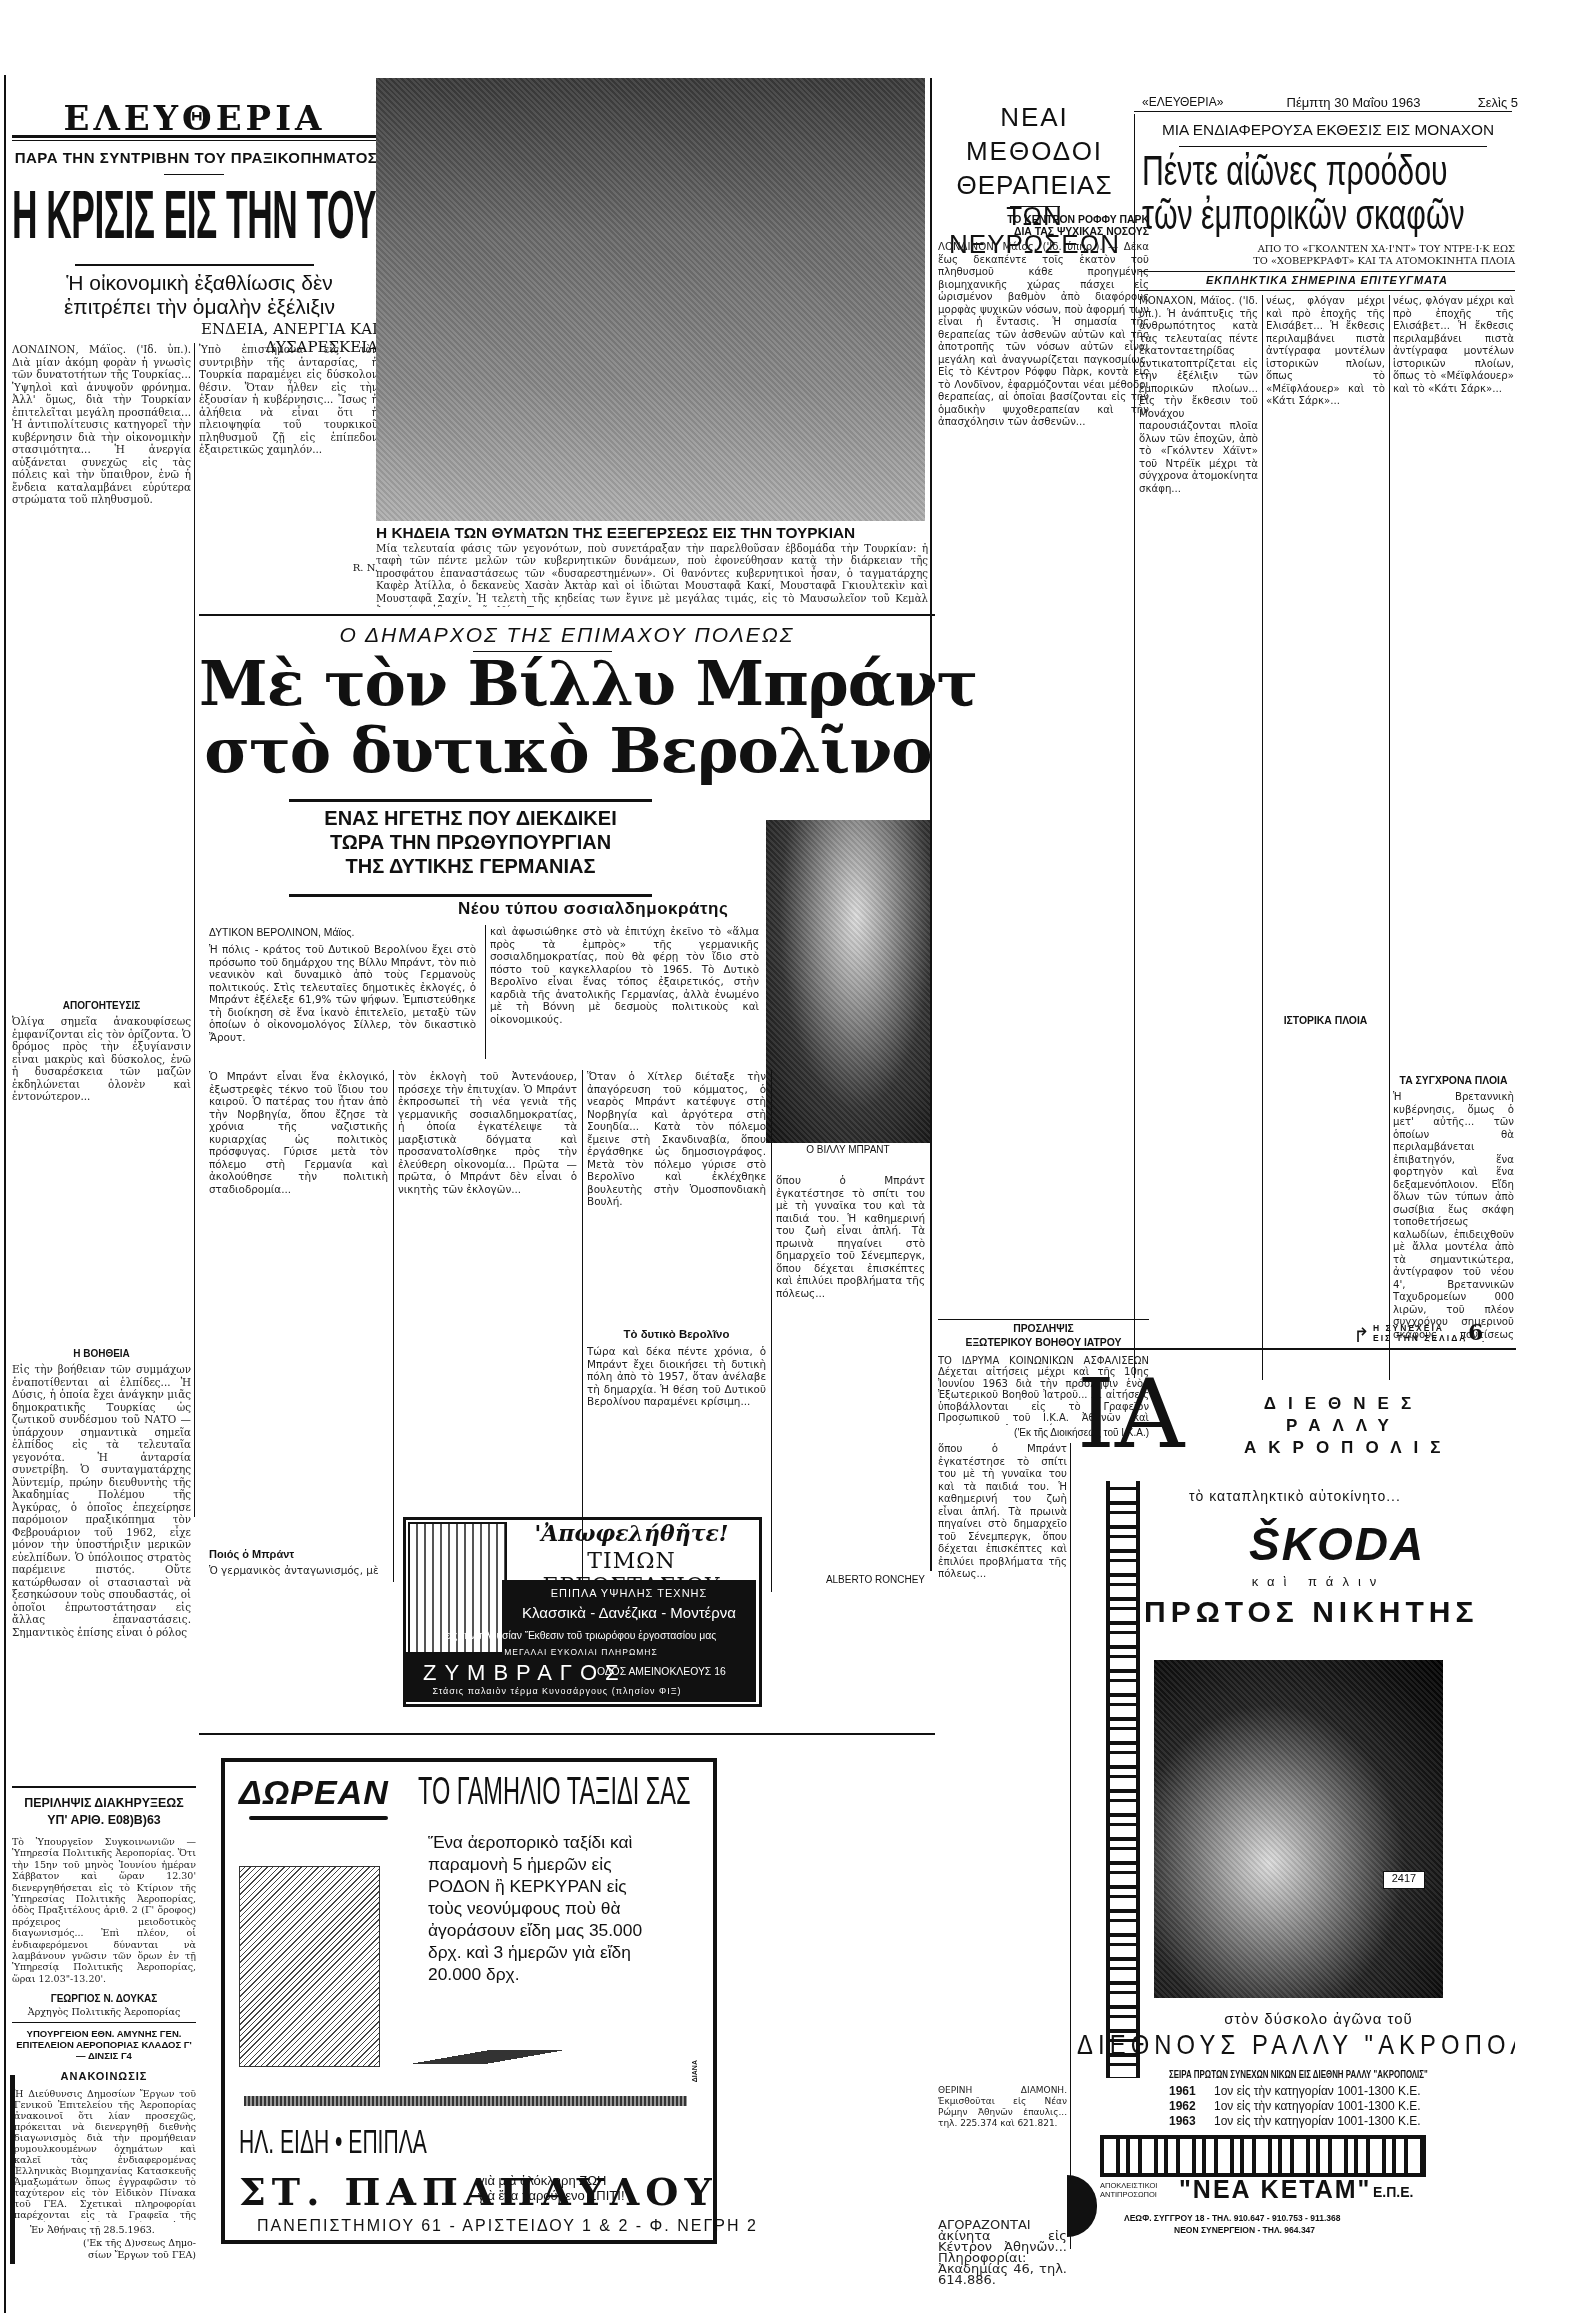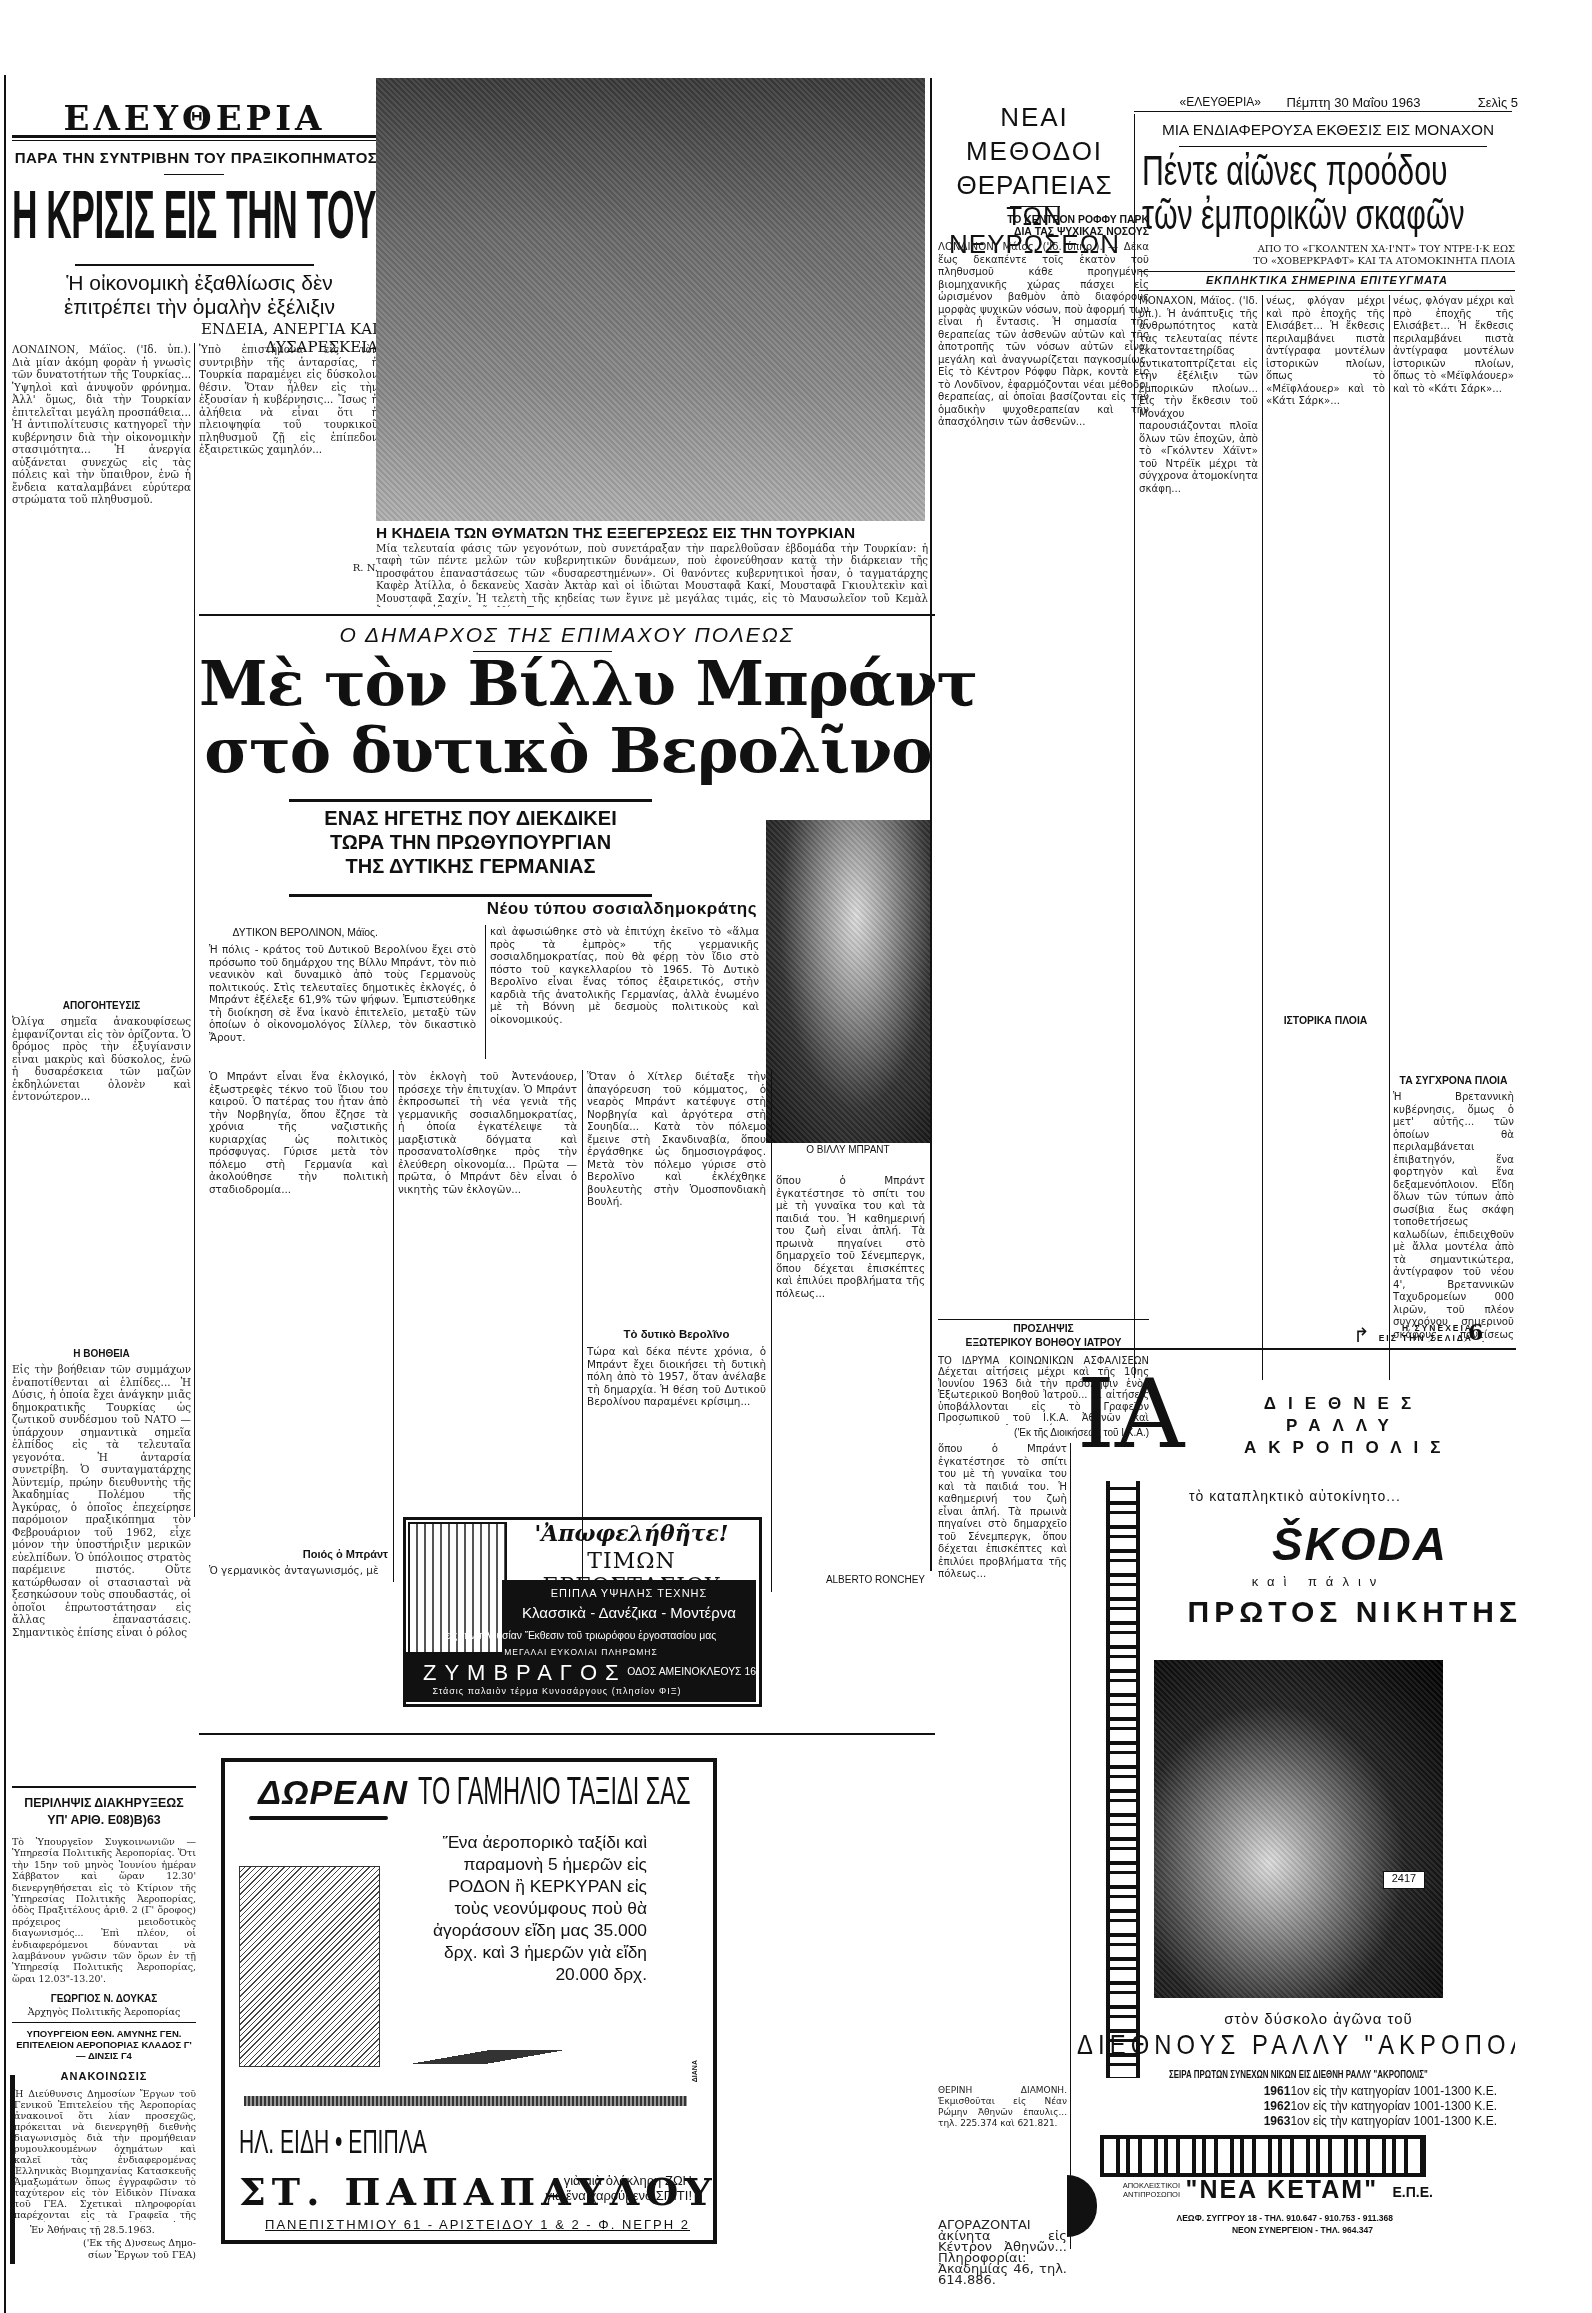--- a/index.html
+++ b/index.html
@@ -2,21 +2,21 @@
 <html><head>
 <meta charset="utf-8">
 <style>
   html,body{margin:0;padding:0;background:#fff;}
   body{width:1592px;height:2313px;position:relative;overflow:hidden;color:#111;font-family:"DejaVu Serif",serif;}
   .abs{position:absolute;}
   .rule{position:absolute;background:#111;}
   .vrule{position:absolute;background:#111;width:2px;}
   .mast{font-family:"DejaVu Serif",serif;font-weight:bold;letter-spacing:4px;text-align:center;}
   .cond{font-family:"Liberation Sans",sans-serif;font-weight:bold;transform-origin:left top;}
-  .sans{font-family:"Liberation Sans",sans-serif;text-align:right;}
+  .sans{font-family:"Liberation Sans",sans-serif;}
   .serif{font-family:"DejaVu Serif",serif;}
   .body-text{font-family:"DejaVu Serif",serif;font-size:10.4px;line-height:12.5px;text-align:justify;color:#222;overflow:hidden;}
   .body-sans{font-family:"DejaVu Sans",sans-serif;font-size:10.4px;line-height:12.5px;text-align:justify;color:#222;overflow:hidden;}
   .photo{position:absolute;background:
       radial-gradient(circle at 30% 40%,#777 0,#333 40%,#111 100%);
       overflow:hidden;}
   .photo::after{content:"";position:absolute;inset:0;background:
       repeating-linear-gradient(45deg,rgba(255,255,255,.08) 0 2px,rgba(0,0,0,.08) 2px 4px);}
   .center{text-align:center;}
   .ad-box{position:absolute;border:4px solid #111;}
@@ -135,21 +135,21 @@
 <div class="abs" style="left:244px;top:2096px;width:443px;height:10px;background:repeating-linear-gradient(90deg,#333 0 2px,#999 2px 4px);"></div>
 <div class="abs sans" style="left:691px;top:2060px;width:10px;font-size:7px;font-weight:bold;writing-mode:vertical-rl;transform:rotate(180deg);">ΔΙΑΝΑ</div>
 <div class="abs" style="left:239px;top:2124px;width:219px;height:34px;overflow:hidden;">
   <div class="cond" style="font-size:34px;line-height:34px;white-space:nowrap;font-weight:normal;transform:scaleX(0.62);">ΗΛ. ΕΙΔΗ • ΕΠΙΠΛΑ</div>
 </div>
 <div class="abs sans" style="left:478px;top:2125px;width:214px;font-size:13px;line-height:15px;margin-top:48px;">
   <div>γιὰ μιὰ ὁλόκληρη ΖΩΗ</div>
   <div>γιὰ ἕνα χαρούμενο ΣΠΙΤΙ!</div>
 </div>
 <div class="abs serif" style="left:239px;top:2169px;width:458px;font-size:38px;font-weight:bold;letter-spacing:6px;white-space:nowrap;">ΣΤ. ΠΑΠΑΠΑΥΛΟΥ</div>
-<div class="abs sans" style="left:232px;top:2217px;width:458px;font-size:13px;letter-spacing:2px;white-space:nowrap;text-decoration:underline;">ΠΑΝΕΠΙΣΤΗΜΙΟΥ 61 - ΑΡΙΣΤΕΙΔΟΥ 1 &amp; 2 - Φ. ΝΕΓΡΗ 2</div>
+<div class="abs sans" style="left:257px;top:2217px;width:458px;font-size:16px;letter-spacing:2px;white-space:nowrap;">ΠΑΝΕΠΙΣΤΗΜΙΟΥ 61 - ΑΡΙΣΤΕΙΔΟΥ 1 &amp; 2 - Φ. ΝΕΓΡΗ 2</div>
 
 <div class="vrule" style="left:930px;top:78px;height:1493px;width:2px;"></div>
 <div class="abs" style="left:935px;top:100px;width:199px;">
   <div class="sans center" style="font-size:26px;line-height:34px;letter-spacing:2px;">ΝΕΑΙ ΜΕΘΟΔΟΙ</div>
   <div class="sans center" style="font-size:26px;line-height:34px;letter-spacing:1px;">ΘΕΡΑΠΕΙΑΣ</div>
   <div class="sans center" style="font-size:26px;line-height:28px;letter-spacing:1px;">ΤΩΝ ΝΕΥΡΩΣΕΩΝ</div>
 </div>
 <div class="rule" style="left:1010px;top:206px;width:50px;height:1px;"></div>
 <div class="abs sans" style="left:975px;top:214px;width:174px;font-size:10.4px;font-weight:bold;text-align:right;line-height:12px;">
   <div>ΤΟ ΚΕΝΤΡΟΝ ΡΟΦΦΥ ΠΑΡΚ</div>

